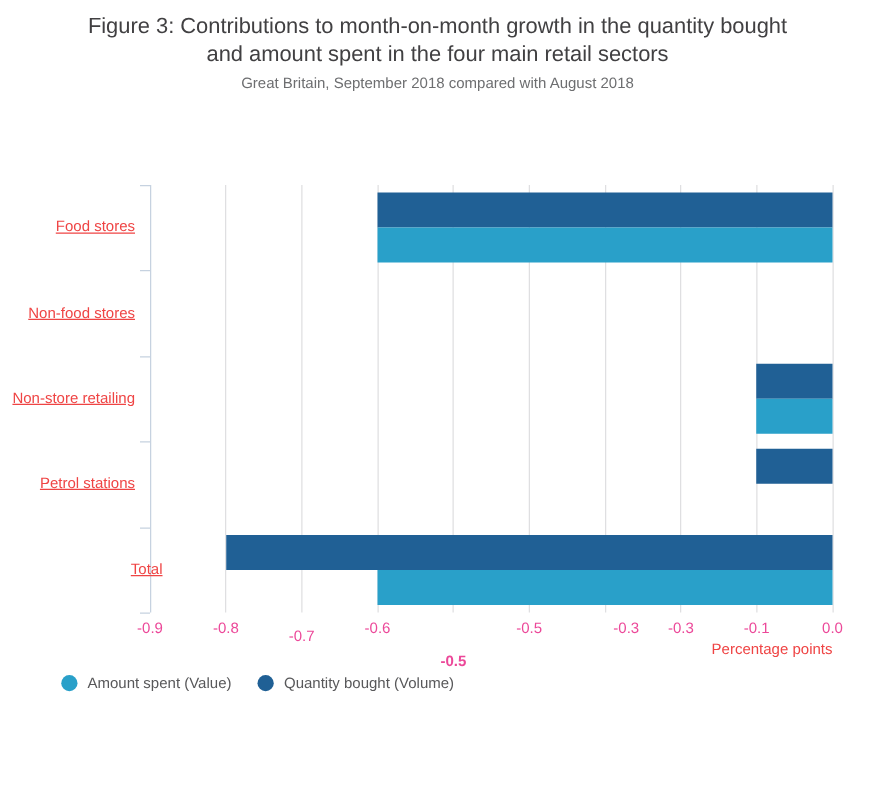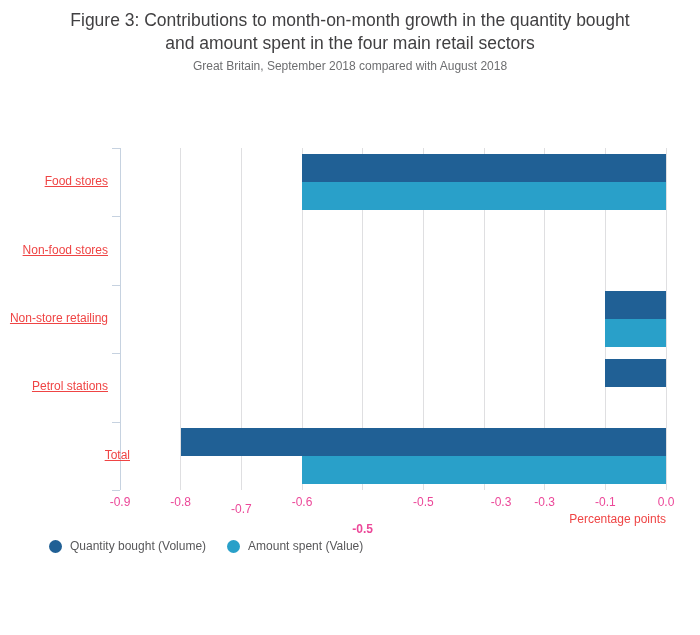--- a/index.html
+++ b/index.html
@@ -93,22 +93,22 @@
       <div class="cat-label" style="top: 379.4px;">Petrol stations</div>
       <div class="bar" style="left: 180.667px; top: 427.8px; width: 485.333px; height: 28px; background: rgb(32, 96, 149);"></div>
       <div class="bar" style="left: 302px; top: 455.8px; width: 364px; height: 28px; background: rgb(41, 160, 201);"></div>
       <div class="cat-label" style="top: 447.8px; margin-left: 22px;">Total</div>
     </div>
 
   <div class="x-axis-title">Percentage points</div>
 
   <div class="legend">
     <div class="legend-item">
+      <span class="legend-dot" style="background: rgb(41, 160, 201);"></span>
+      <span class="legend-label">Amount spent (Value)</span>
+    </div>
+    <div class="legend-item">
       <span class="legend-dot" style="background: rgb(32, 96, 149);"></span>
       <span class="legend-label">Quantity bought (Volume)</span>
-    </div>
-    <div class="legend-item">
-      <span class="legend-dot" style="background: rgb(41, 160, 201);"></span>
-      <span class="legend-label">Amount spent (Value)</span>
     </div>
   </div>
 
 </div>
 
 </body></html>

